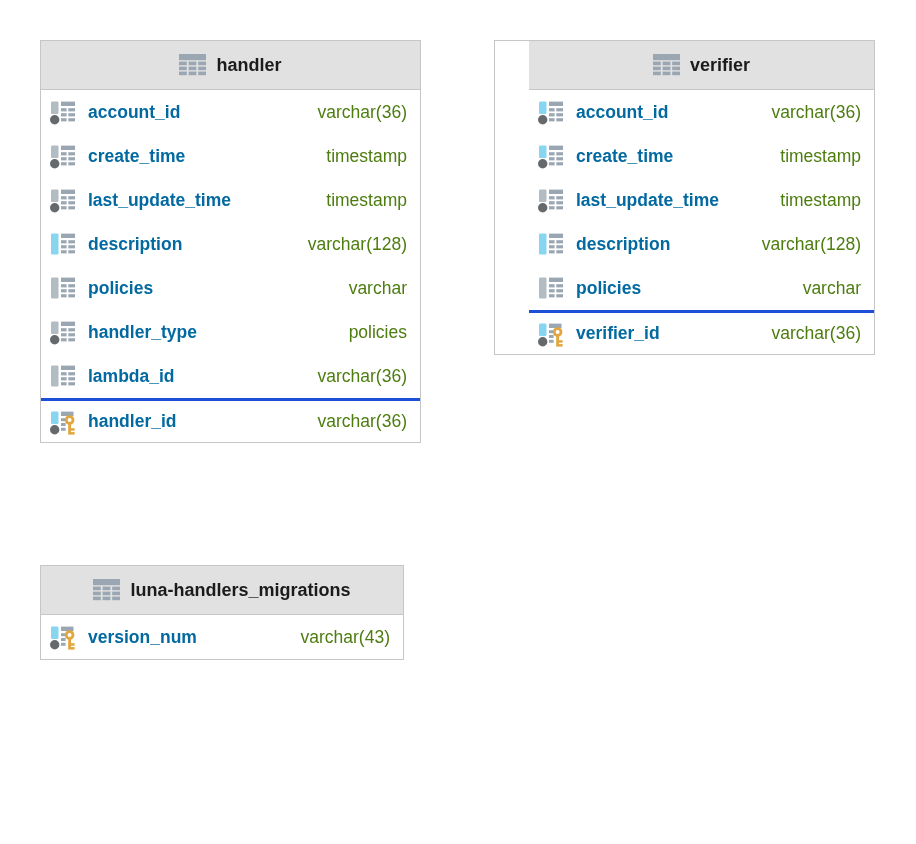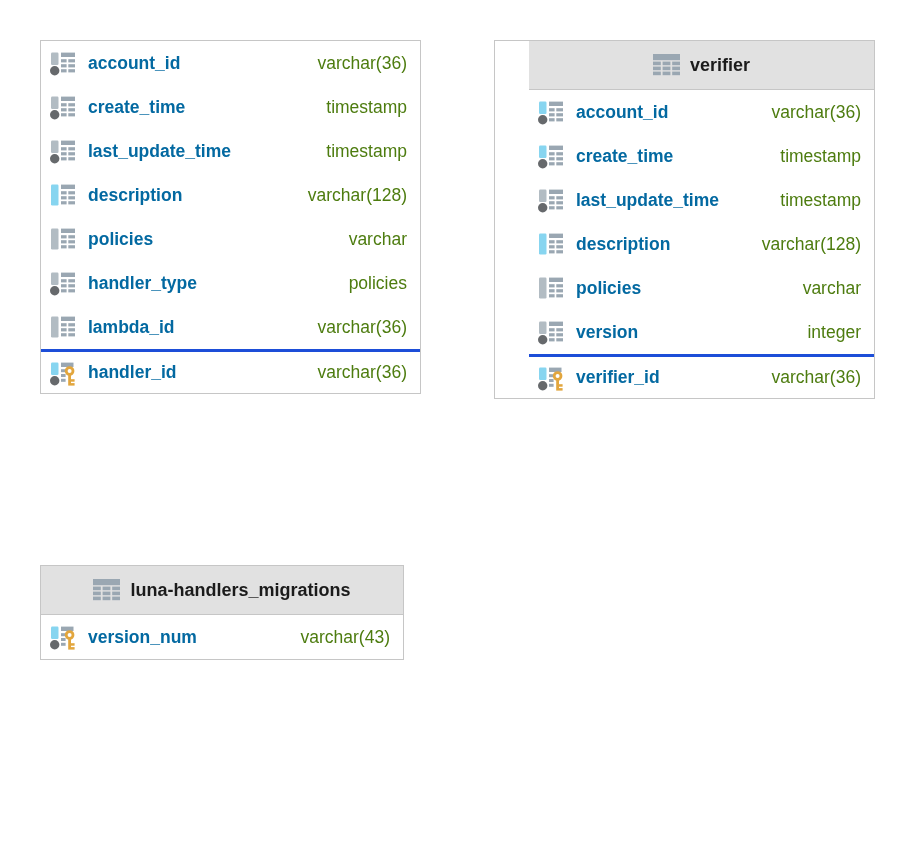--- a/index.html
+++ b/index.html
@@ -74,20 +74,37 @@
     color: #4d7c0f;
     white-space: nowrap;
   }
 </style>
 </head>
 <body>
 
 <div class="canvas">
 
   <section class="table-node node-handler">
+    <header class="node-header">
+      <span class="table-icon">
+          <svg width="27" height="22" viewBox="0 0 27 22" xmlns="http://www.w3.org/2000/svg">
+            <rect x="0" y="0" width="27" height="6.2" fill="#9aa7b2"></rect>
+            <rect x="0" y="7.6" width="7.8" height="3.6" fill="#9aa7b2"></rect>
+            <rect x="9.6" y="7.6" width="7.8" height="3.6" fill="#9aa7b2"></rect>
+            <rect x="19.2" y="7.6" width="7.8" height="3.6" fill="#9aa7b2"></rect>
+            <rect x="0" y="12.6" width="7.8" height="3.6" fill="#9aa7b2"></rect>
+            <rect x="9.6" y="12.6" width="7.8" height="3.6" fill="#9aa7b2"></rect>
+            <rect x="19.2" y="12.6" width="7.8" height="3.6" fill="#9aa7b2"></rect>
+            <rect x="0" y="17.6" width="7.8" height="3.6" fill="#9aa7b2"></rect>
+            <rect x="9.6" y="17.6" width="7.8" height="3.6" fill="#9aa7b2"></rect>
+            <rect x="19.2" y="17.6" width="7.8" height="3.6" fill="#9aa7b2"></rect>
+          </svg>
+        </span>
+      <span class="table-title">handler</span>
+    </header>
     <div class="rows">
         <div class="row">
           <span class="col-icon">
             <svg width="26" height="26" viewBox="0 0 26 26" xmlns="http://www.w3.org/2000/svg">
               <rect x="1" y="2.6" width="7.5" height="12.4" rx="1.2" fill="#b2bcc3"></rect>
               <circle cx="4.7" cy="20.7" r="4.7" fill="#66696c"></circle>
               <rect x="11" y="2.6" width="14" height="4.4" fill="#9aa7b2"></rect>
               <rect x="11" y="9.2" width="5.6" height="3.2" fill="#9aa7b2"></rect>
               <rect x="18.3" y="9.2" width="6.7" height="3.2" fill="#9aa7b2"></rect>
               <rect x="11" y="14.2" width="5.6" height="3.2" fill="#9aa7b2"></rect>
@@ -313,37 +330,20 @@
               <rect x="11" y="9.2" width="5.6" height="3.2" fill="#9aa7b2"></rect>
               <rect x="18.3" y="9.2" width="6.7" height="3.2" fill="#9aa7b2"></rect>
               <rect x="11" y="14.2" width="5.6" height="3.2" fill="#9aa7b2"></rect>
               <rect x="18.3" y="14.2" width="6.7" height="3.2" fill="#9aa7b2"></rect>
               <rect x="11" y="19.2" width="5.6" height="3.2" fill="#9aa7b2"></rect>
               <rect x="18.3" y="19.2" width="6.7" height="3.2" fill="#9aa7b2"></rect>
             </svg>
           </span>
           <span class="col-name">policies</span>
           <span class="col-type">varchar</span>
-        </div>
-        <div class="row">
-          <span class="col-icon">
-            <svg width="26" height="26" viewBox="0 0 26 26" xmlns="http://www.w3.org/2000/svg">
-              <rect x="1" y="2.6" width="7.5" height="12.4" rx="1.2" fill="#b2bcc3"></rect>
-              <circle cx="4.7" cy="20.7" r="4.7" fill="#66696c"></circle>
-              <rect x="11" y="2.6" width="14" height="4.4" fill="#9aa7b2"></rect>
-              <rect x="11" y="9.2" width="5.6" height="3.2" fill="#9aa7b2"></rect>
-              <rect x="18.3" y="9.2" width="6.7" height="3.2" fill="#9aa7b2"></rect>
-              <rect x="11" y="14.2" width="5.6" height="3.2" fill="#9aa7b2"></rect>
-              <rect x="18.3" y="14.2" width="6.7" height="3.2" fill="#9aa7b2"></rect>
-              <rect x="11" y="19.2" width="5.6" height="3.2" fill="#9aa7b2"></rect>
-              <rect x="18.3" y="19.2" width="6.7" height="3.2" fill="#9aa7b2"></rect>
-            </svg>
-          </span>
-          <span class="col-name">version</span>
-          <span class="col-type">integer</span>
         </div>
         <div class="row key-row">
           <span class="col-icon">
             <svg width="26" height="26" viewBox="0 0 26 26" xmlns="http://www.w3.org/2000/svg">
               <rect x="1" y="2.6" width="7.5" height="12.4" rx="1.2" fill="#87d5f0"></rect>
               <circle cx="4.7" cy="20.7" r="4.7" fill="#66696c"></circle>
               <rect x="11" y="2.6" width="12.5" height="4.4" fill="#9aa7b2"></rect>
               <rect x="11" y="9.2" width="4.6" height="3" fill="#9aa7b2"></rect>
               <rect x="11" y="14" width="4.6" height="3" fill="#9aa7b2"></rect>
               <rect x="11" y="18.8" width="4.6" height="3" fill="#9aa7b2"></rect>

